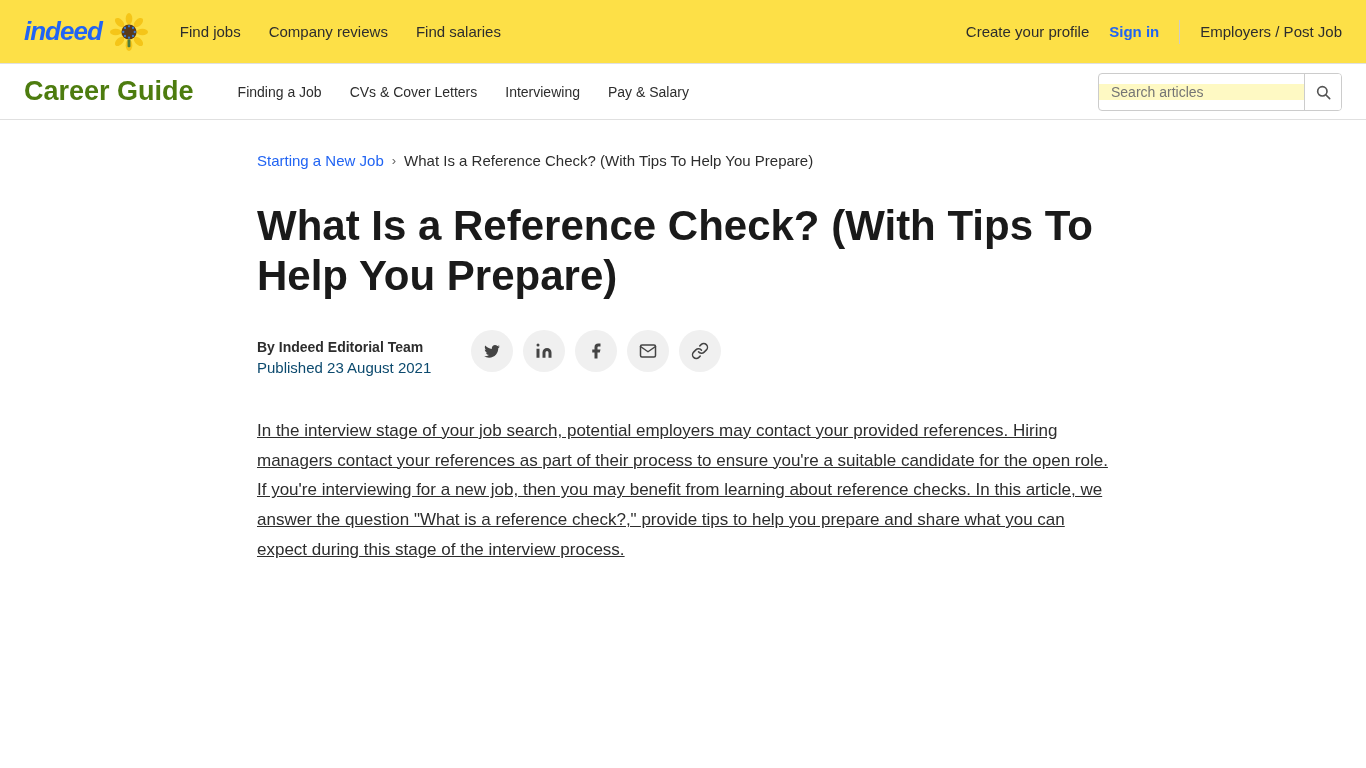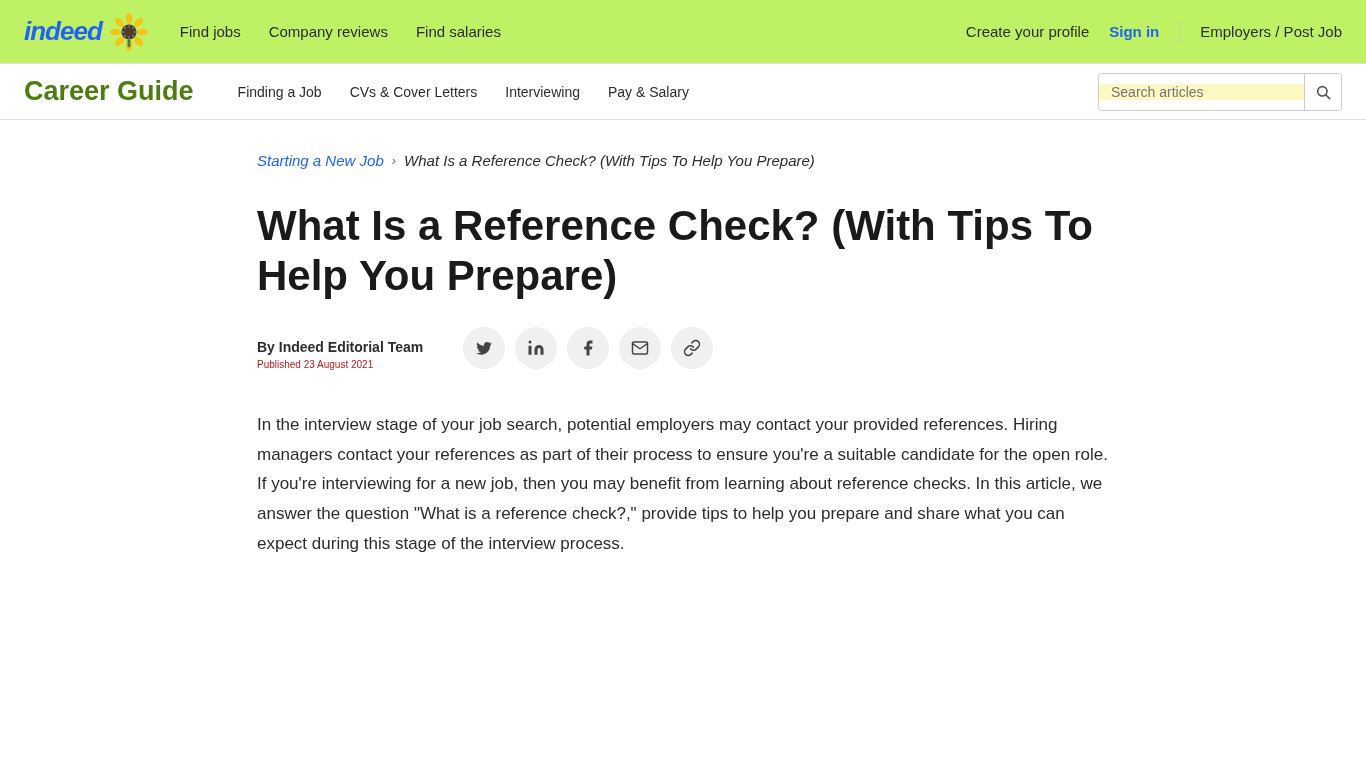--- a/index.html
+++ b/index.html
@@ -5,21 +5,21 @@
     * { box-sizing: border-box; margin: 0; padding: 0; }
     body { font-family: 'Helvetica Neue', Arial, sans-serif; background: #fff; color: #2d2d2d; }
 
     
     .top-nav {
       display: flex;
       align-items: center;
       padding: 0 24px;
       height: 64px;
       border-bottom: 1px solid #e0e0e0;
-      background: #bef264;
+      background: #fde047;
     }
     .logo-area {
       display: flex;
       align-items: center;
       gap: 8px;
       margin-right: 32px;
     }
     .logo-text {
       font-size: 26px;
       font-weight: 800;
@@ -139,21 +139,20 @@
       padding: 32px 24px 60px 24px;
     }
 
     
     .breadcrumb {
       display: flex;
       align-items: center;
       gap: 8px;
       margin-bottom: 32px;
       font-size: 15px;
-      font-style: italic;
     }
     .breadcrumb a {
       color: #2164f3;
       text-decoration: none;
     }
     .breadcrumb-sep {
       color: #666;
       font-size: 13px;
     }
     .breadcrumb-current {
@@ -184,22 +183,22 @@
       margin-top: 13px;
     }
     .author-name {
       font-size: 14px;
       color: #2d2d2d;
     }
     .author-name span {
       font-weight: 700;
     }
     .published-date {
-      font-size: 10px;
-      color: #b91c1c;
+      font-size: 15px;
+      color: #0c4a6e;
     }
     .share-buttons {
       display: flex;
       align-items: center;
       gap: 10px;
     }
     .share-btn {
       width: 42px;
       height: 42px;
       border-radius: 50%;
@@ -213,20 +212,21 @@
       color: #444;
       transition: background 0.15s;
     }
 
     
     .article-body p {
       font-size: 17px;
       line-height: 1.75;
       color: #2d2d2d;
       max-width: 860px;
+      text-decoration: underline;
     }
   </style>
 </head>
 <body>
 
 <nav class="top-nav">
   <div class="logo-area">
     <span class="logo-text">indeed</span>
 
     <svg class="logo-icon" viewBox="0 0 40 40" xmlns="http://www.w3.org/2000/svg">

